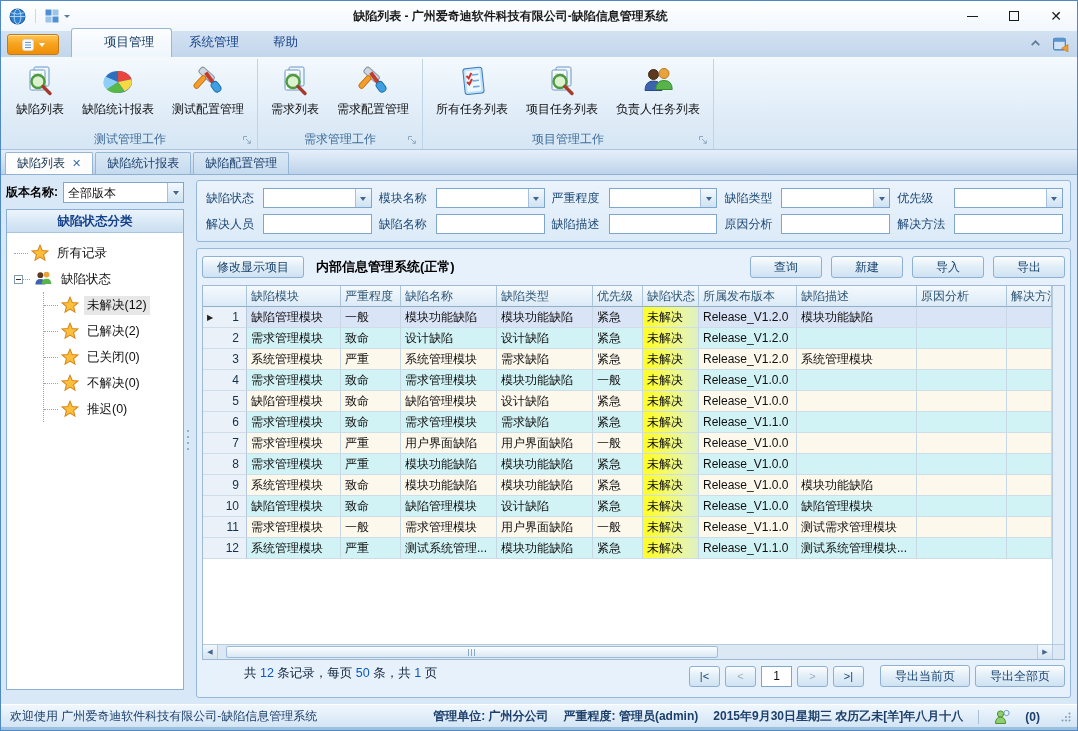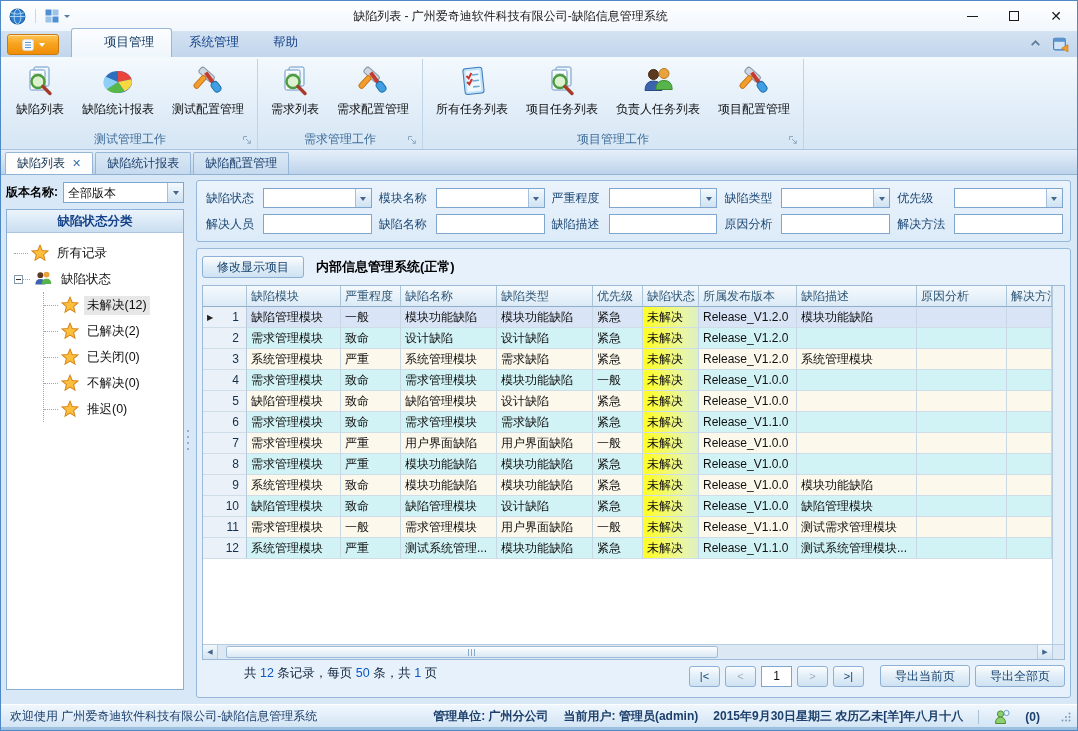--- a/index.html
+++ b/index.html
@@ -3,21 +3,21 @@
 <meta charset="utf-8">
 <style>
   * { box-sizing:border-box; margin:0; padding:0; }
   html,body { background:#8fa3b8; }
   body { font-family:"Liberation Sans","DejaVu Sans",sans-serif; }
   .window { width:1078px; height:731px; display:flex; flex-direction:column; background:#d9e8f6;
             border:1px solid #4f88c7; overflow:hidden; position:relative; }
 
   
   .titlebar { height:30px; background:linear-gradient(#ffffff,#f1f7fd); display:flex; align-items:center;
-              padding-left:8px; flex:none; }
+              padding-left:8px; flex:none;font-weight:bold; }
   .qat { display:flex; align-items:center; gap:5px; }
   .qat-sep { width:1px; height:14px; background:#ccd8e4; margin:0 4px; }
   .caret-sm { width:0; height:0; border:3px solid transparent; border-top:4px solid #5c7globa; border-top-color:#5c7d9c; margin-top:3px; }
   .title { flex:1; text-align:center; font-size:12px; color:#1a1a1a; white-space:nowrap; overflow:hidden; }
   .win-controls { display:flex; flex:none; }
   .win-btn { width:42px; height:29px; display:flex; align-items:center; justify-content:center; color:#1a1a1a; }
   .wb-min i { display:block; width:11px; border-top:1.5px solid #1a1a1a; }
   .wb-max i { display:block; width:10px; height:10px; border:1.3px solid #1a1a1a; }
   .wb-close { font-size:14px; }
 
@@ -358,35 +358,20 @@
             <span class="icon">
               <svg width="34" height="34" viewBox="0 0 34 34">
                 <circle cx="12.5" cy="10.5" r="5" fill="#5d3a1f" stroke="#432a14"></circle>
                 <path d="M4 26.5 q0-9.5 8.5-9.5 q8.5 0 8.5 9.5 z" fill="#3c63ad" stroke="#2b4a85"></path>
                 <circle cx="23" cy="9.5" r="5" fill="#e8a33d" stroke="#b87820"></circle>
                 <path d="M14.8 25.5 q0-9 8.2-9 q8.2 0 8.2 9 z" fill="#57b44a" stroke="#3c8a33"></path>
               </svg>
             </span>
             <span class="lbl">负责人任务列表</span>
           </div>
-          <div class="rbtn">
-            <span class="icon">
-              <svg width="34" height="34" viewBox="0 0 34 34">
-                <g transform="rotate(42 15 12)">
-                  <rect x="6" y="7" width="17" height="7" rx="2.5" fill="#cfd8e2" stroke="#8795a5"></rect>
-                  <rect x="12" y="13" width="5" height="15" rx="2" fill="#f59d2c" stroke="#c67612"></rect>
-                </g>
-                <g transform="rotate(-36 23 20)">
-                  <rect x="21" y="6" width="4" height="13" fill="#c23b2e"></rect>
-                  <rect x="19.3" y="18" width="7.4" height="11" rx="3.4" fill="#3f9fe0" stroke="#1d6fae"></rect>
-                </g>
-              </svg>
-            </span>
-            <span class="lbl">项目配置管理</span>
-          </div>
         </div>
         <div class="rlabel">
           <span>项目管理工作</span>
           <span class="launcher"><svg width="10" height="10" viewBox="0 0 10 10">
               <path d="M1.5 1.5 H5 M1.5 1.5 V5" stroke="#8fa8c0" fill="none"></path>
               <path d="M4 4 L8.3 8.3 M8.3 8.3 H5.4 M8.3 8.3 V5.4" stroke="#8fa8c0" fill="none"></path>
             </svg></span>
         </div>
       </div>
     </div>
@@ -581,20 +566,26 @@
               </div>
             </div>
           </div>
         </div>
 
       <div class="content-panel">
 
         <div class="gtoolbar">
           <button class="btn">修改显示项目</button>
           <span class="systitle">内部信息管理系统(正常)</span>
+          <span class="toolbar-right" id="tb-right">
+              <button class="btn">查询</button>
+              <button class="btn">新建</button>
+              <button class="btn">导入</button>
+              <button class="btn">导出</button>
+            </span>
         </div>
 
         <div class="grid-outer">
           <div class="grid-scroll">
             <div class="grow head" id="ghead">
                 <div class="cell rowhdr"></div>
                 <div class="cell">缺陷模块</div>
                 <div class="cell">严重程度</div>
                 <div class="cell">缺陷名称</div>
                 <div class="cell">缺陷类型</div>
@@ -820,21 +811,21 @@
         </div>
 
       </div>
     </div>
   </div>
 
   <div class="statusbar">
     <span>欢迎使用 广州爱奇迪软件科技有限公司-缺陷信息管理系统</span>
     <span class="sb-right">
       <span>管理单位: 广州分公司</span>
-      <span>当前用户: 管理员(admin)</span>
+      <span>严重程度: 管理员(admin)</span>
       <span>2015年9月30日星期三 农历乙未[羊]年八月十八</span>
       <span class="sb-sep"></span>
       <span class="icon" id="i-person">
           <svg width="16" height="16" viewBox="0 0 16 16">
             <circle cx="6.5" cy="5" r="3.1" fill="#8ecf6e" stroke="#4e8f36"></circle>
             <path d="M1.5 14.5 q0-6.3 5-6.3 q5 0 5 6.3 z" fill="#8ecf6e" stroke="#4e8f36"></path>
             <circle cx="12.5" cy="4" r="2.6" fill="#eaf4fd" stroke="#6a9cc9"></circle>
           </svg>
         </span>
       <span class="sb-count">(0)</span>

